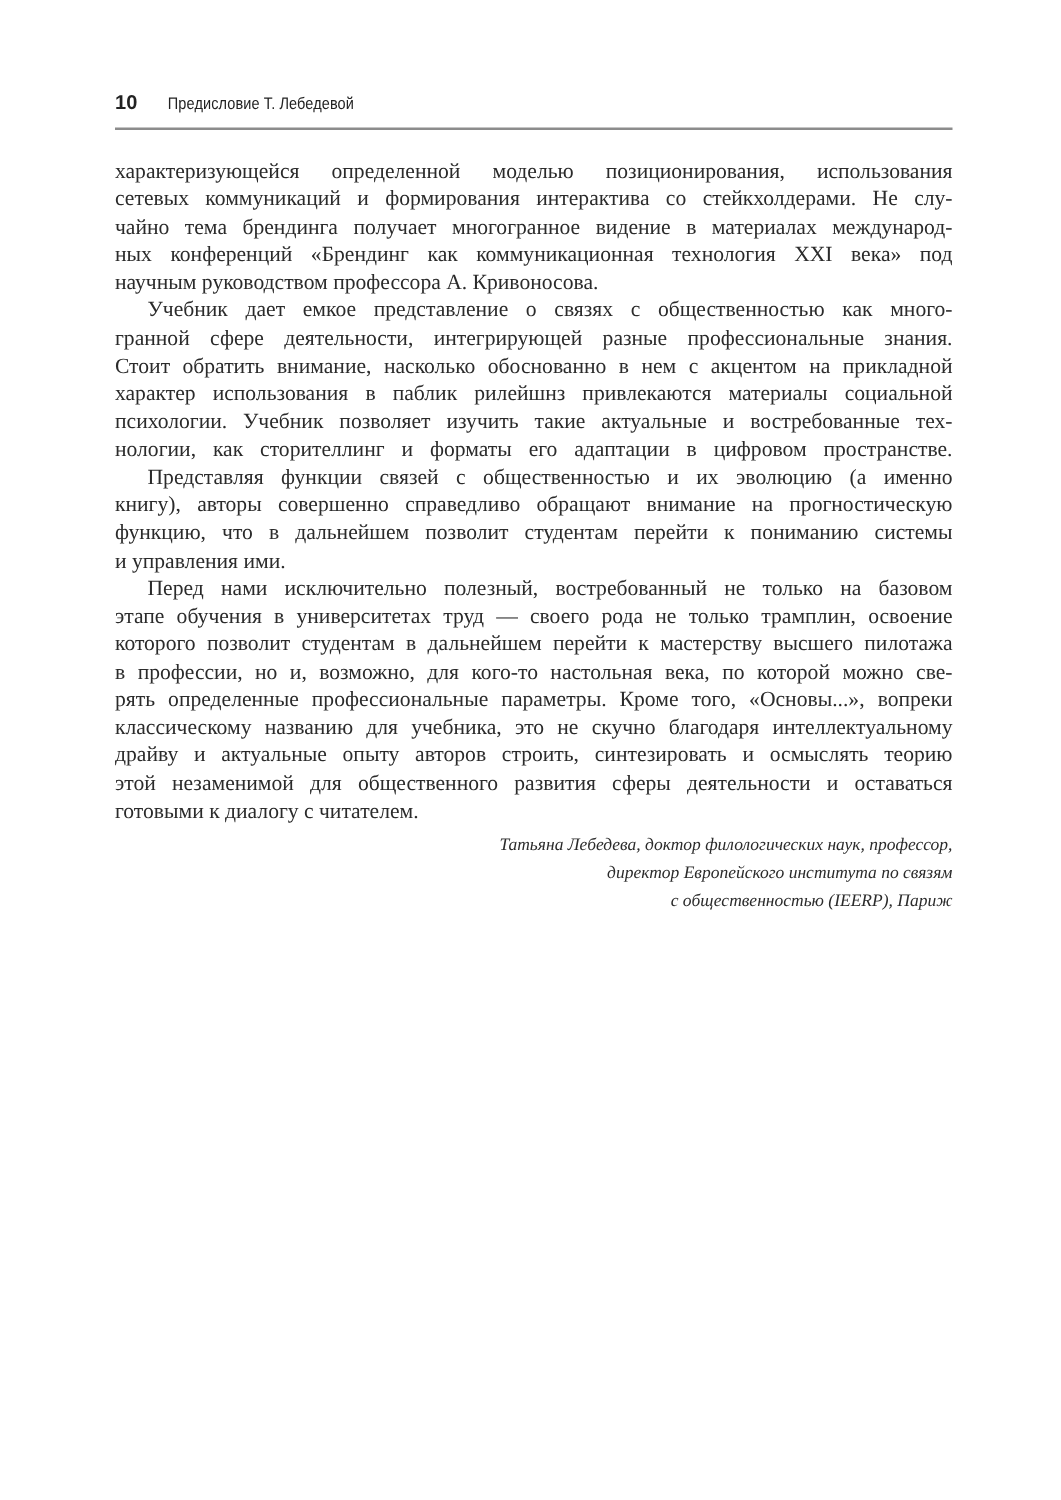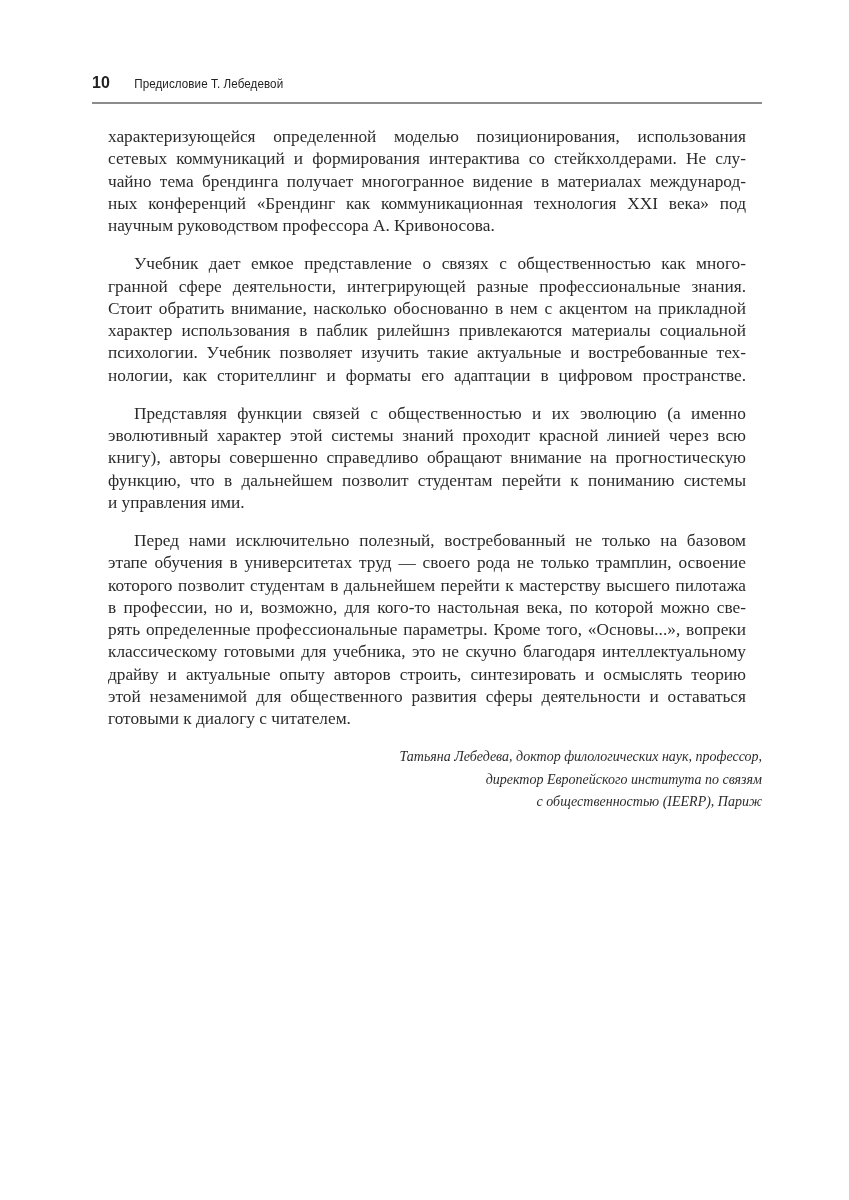--- a/index.html
+++ b/index.html
@@ -42,21 +42,21 @@
       margin-top: 2px;
     }
     .body-text {
       margin-top: 22px;
       font-family: "Liberation Serif", "DejaVu Serif", serif;
       font-size: 17.3px;
       line-height: 22.25px;
       color: #2b2b2b;
     }
     .para {
-      margin: 16px;
+      margin: 0;
       text-align: justify;
       hyphens: manual;
     }
     .para .line {
       display: block;
       text-align: justify;
       text-align-last: justify;
       white-space: nowrap;
     }
     .para .line.last {
@@ -95,32 +95,31 @@
     <p class="para">
       <span class="line indent">Учебник дает емкое представление о связях с общественностью как много-</span>
       <span class="line">гранной сфере деятельности, интегрирующей разные профессиональные знания.</span>
       <span class="line">Стоит обратить внимание, насколько обоснованно в нем с акцентом на прикладной</span>
       <span class="line">характер использования в паблик рилейшнз привлекаются материалы социальной</span>
       <span class="line">психологии. Учебник позволяет изучить такие актуальные и востребованные тех-</span>
       <span class="line">нологии, как сторителлинг и форматы его адаптации в цифровом пространстве.</span>
     </p>
     <p class="para">
       <span class="line indent">Представляя функции связей с общественностью и их эволюцию (а именно</span>
-      <span class="line">эволютивный характер этой системы знаний проходит красной линией через всю</span>
       <span class="line">книгу), авторы совершенно справедливо обращают внимание на прогностическую</span>
       <span class="line">функцию, что в дальнейшем позволит студентам перейти к пониманию системы</span>
       <span class="line last">и управления ими.</span>
     </p>
     <p class="para">
       <span class="line indent">Перед нами исключительно полезный, востребованный не только на базовом</span>
       <span class="line">этапе обучения в университетах труд — своего рода не только трамплин, освоение</span>
       <span class="line">которого позволит студентам в дальнейшем перейти к мастерству высшего пилотажа</span>
       <span class="line">в профессии, но и, возможно, для кого-то настольная века, по которой можно све-</span>
       <span class="line">рять определенные профессиональные параметры. Кроме того, «Основы...», вопреки</span>
-      <span class="line">классическому готовыми для учебника, это не скучно благодаря интеллектуальному</span>
+      <span class="line">классическому названию для учебника, это не скучно благодаря интеллектуальному</span>
       <span class="line">драйву и актуальные опыту авторов строить, синтезировать и осмыслять теорию</span>
       <span class="line">этой незаменимой для общественного развития сферы деятельности и оставаться</span>
       <span class="line last">готовыми к диалогу с читателем.</span>
     </p>
   </div>
 
   <div class="signature">
     <span>Татьяна Лебедева, доктор филологических наук, профессор,</span>
     <span>директор Европейского института по связям</span>
     <span>с общественностью (IEERP), Париж</span>

